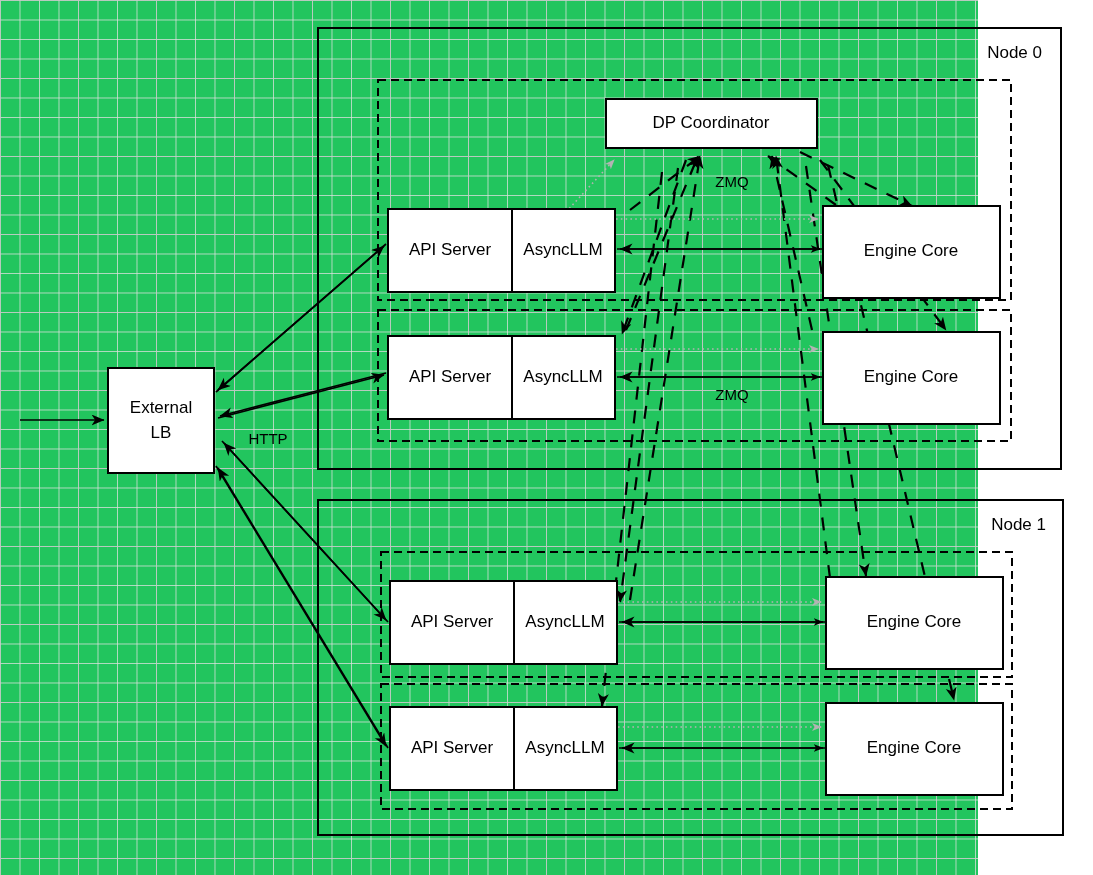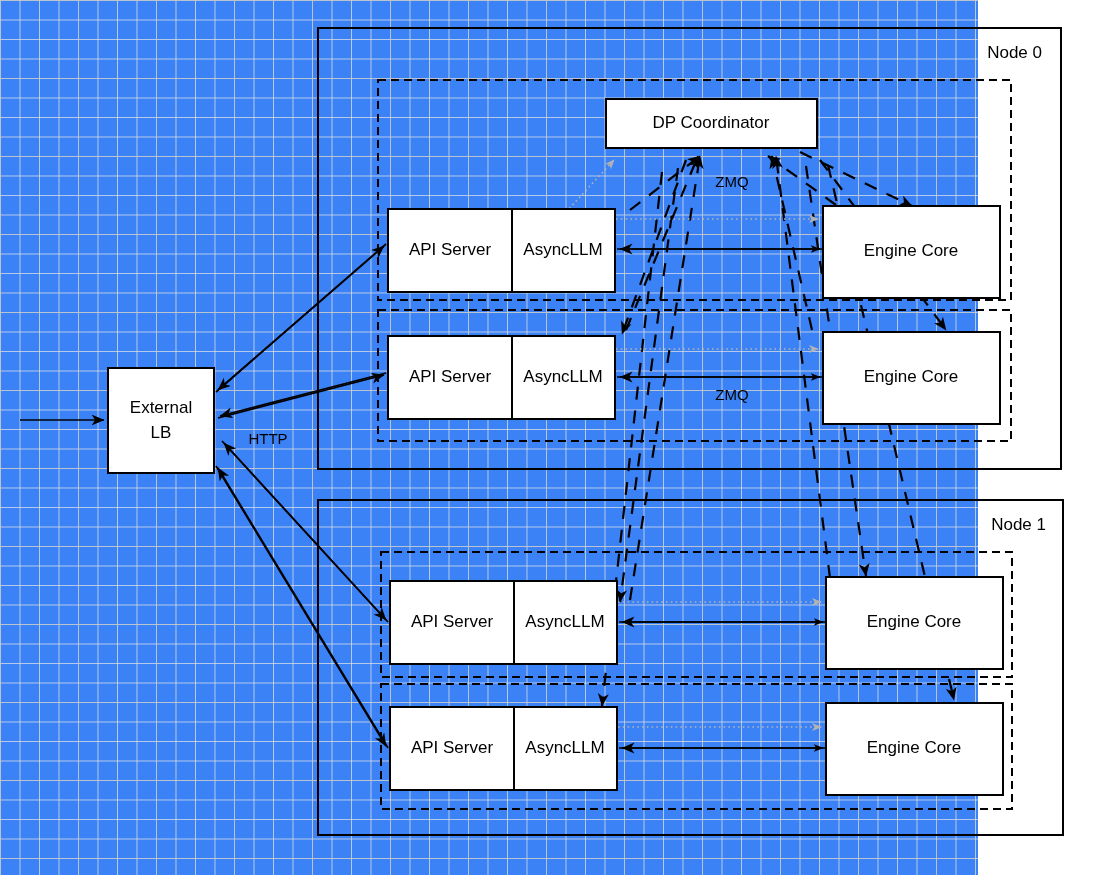--- a/index.html
+++ b/index.html
@@ -1,18 +1,18 @@
 <!DOCTYPE html>
 <html><head>
 <meta charset="utf-8">
 <style>
   html,body{margin:0;padding:0;background:#ffffff;}
   body{width:1093px;height:875px;overflow:hidden;
        font-family:"Liberation Sans","DejaVu Sans",sans-serif;}
-  #stage{position:relative;width:978px;height:875px;background:#3b82f6;}
+  #stage{position:relative;width:978px;height:875px;background:#22c55e;}
   
   #grid{position:absolute;inset:0;
         background-image:
           linear-gradient(to right,rgba(190,190,190,0.55) 1px,transparent 1px),
           linear-gradient(to bottom,rgba(190,190,190,0.55) 1px,transparent 1px),
           linear-gradient(to right,rgba(225,225,225,0.75) 1px,transparent 1px),
           linear-gradient(to bottom,rgba(225,225,225,0.75) 1px,transparent 1px);
         background-size:78px 78px,78px 78px,19.5px 19.5px,19.5px 19.5px;
         background-position:0 0,0 0,0 0,0 0;}
   #svg{position:absolute;inset:0;}

